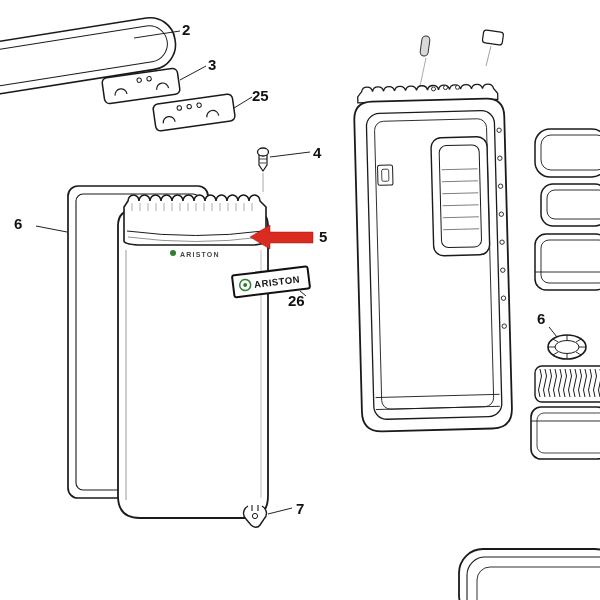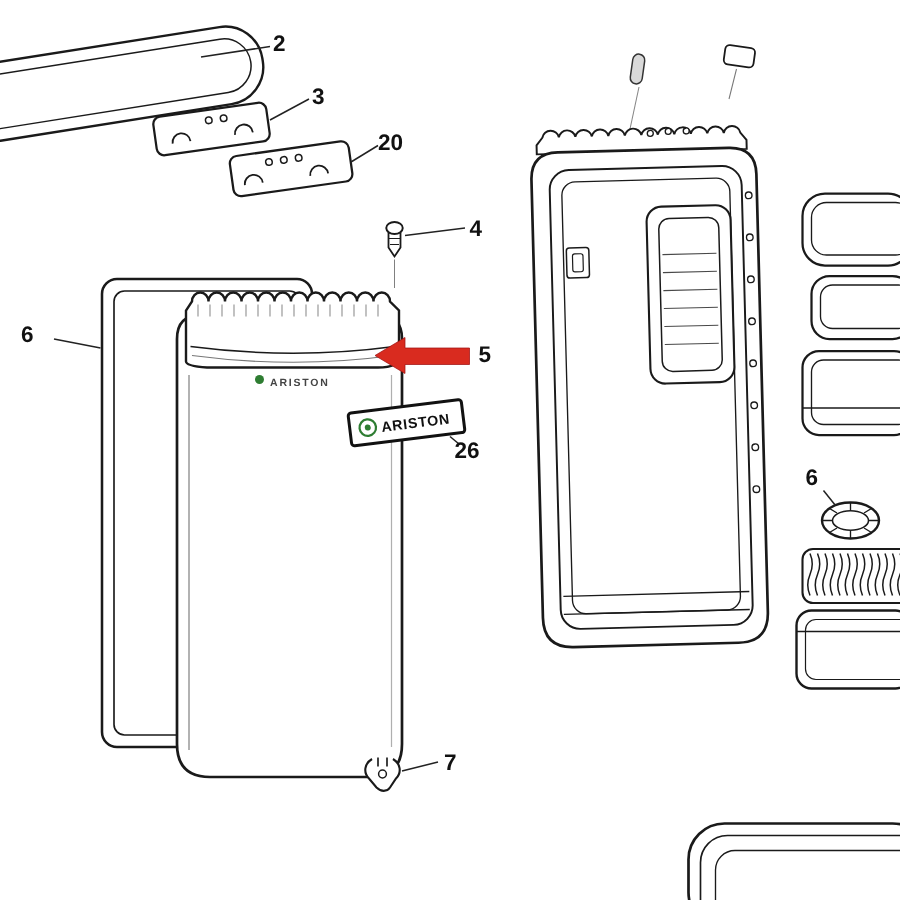--- a/index.html
+++ b/index.html
@@ -170,21 +170,21 @@
     <path d="M270,157 L310,152"></path>
     <path d="M36,226 L67,232"></path>
     <path d="M300,291 L306,296"></path>
     <path d="M268,514 L292,508"></path>
     <path d="M549,327 L557,337"></path>
   </g>
 </svg>
 
 <div class="part-label" style="left:182px;top:22px">2</div>
 <div class="part-label" style="left:208px;top:57px">3</div>
-<div class="part-label" style="left:252px;top:88px">20</div>
+<div class="part-label" style="left:252px;top:88px">25</div>
 <div class="part-label" style="left:313px;top:145px">4</div>
 <div class="part-label" style="left:14px;top:216px">6</div>
 <div class="part-label" style="left:319px;top:229px">5</div>
-<div class="part-label" style="left:303px;top:293px">26</div>
+<div class="part-label" style="left:288px;top:293px">26</div>
 <div class="part-label" style="left:296px;top:501px">7</div>
 <div class="part-label" style="left:537px;top:311px">6</div>
 
 </div>
 
 </body></html>

